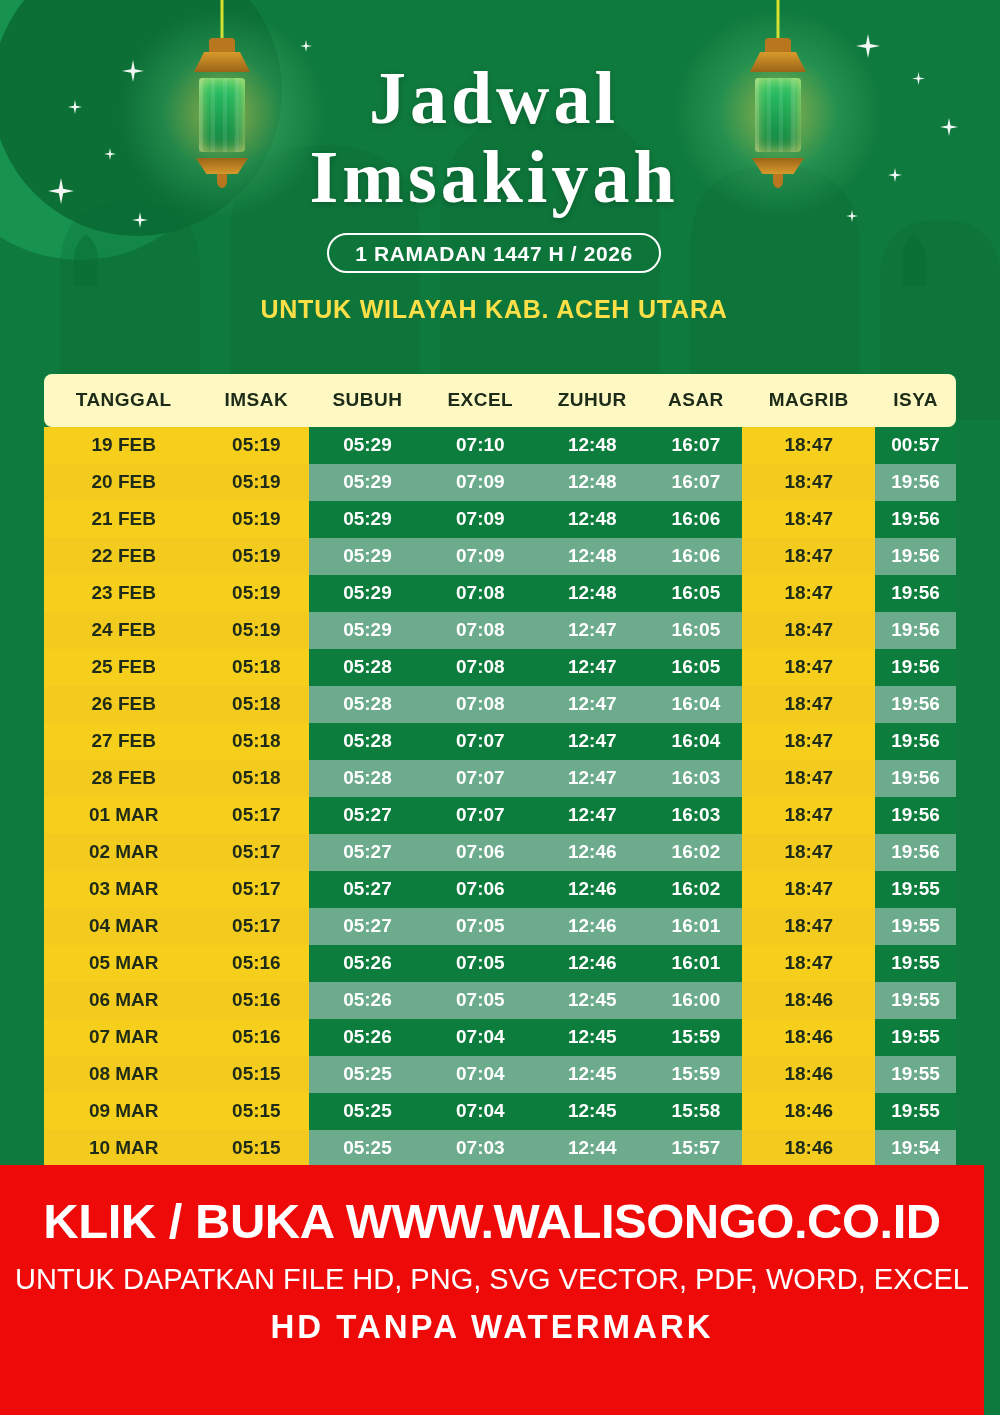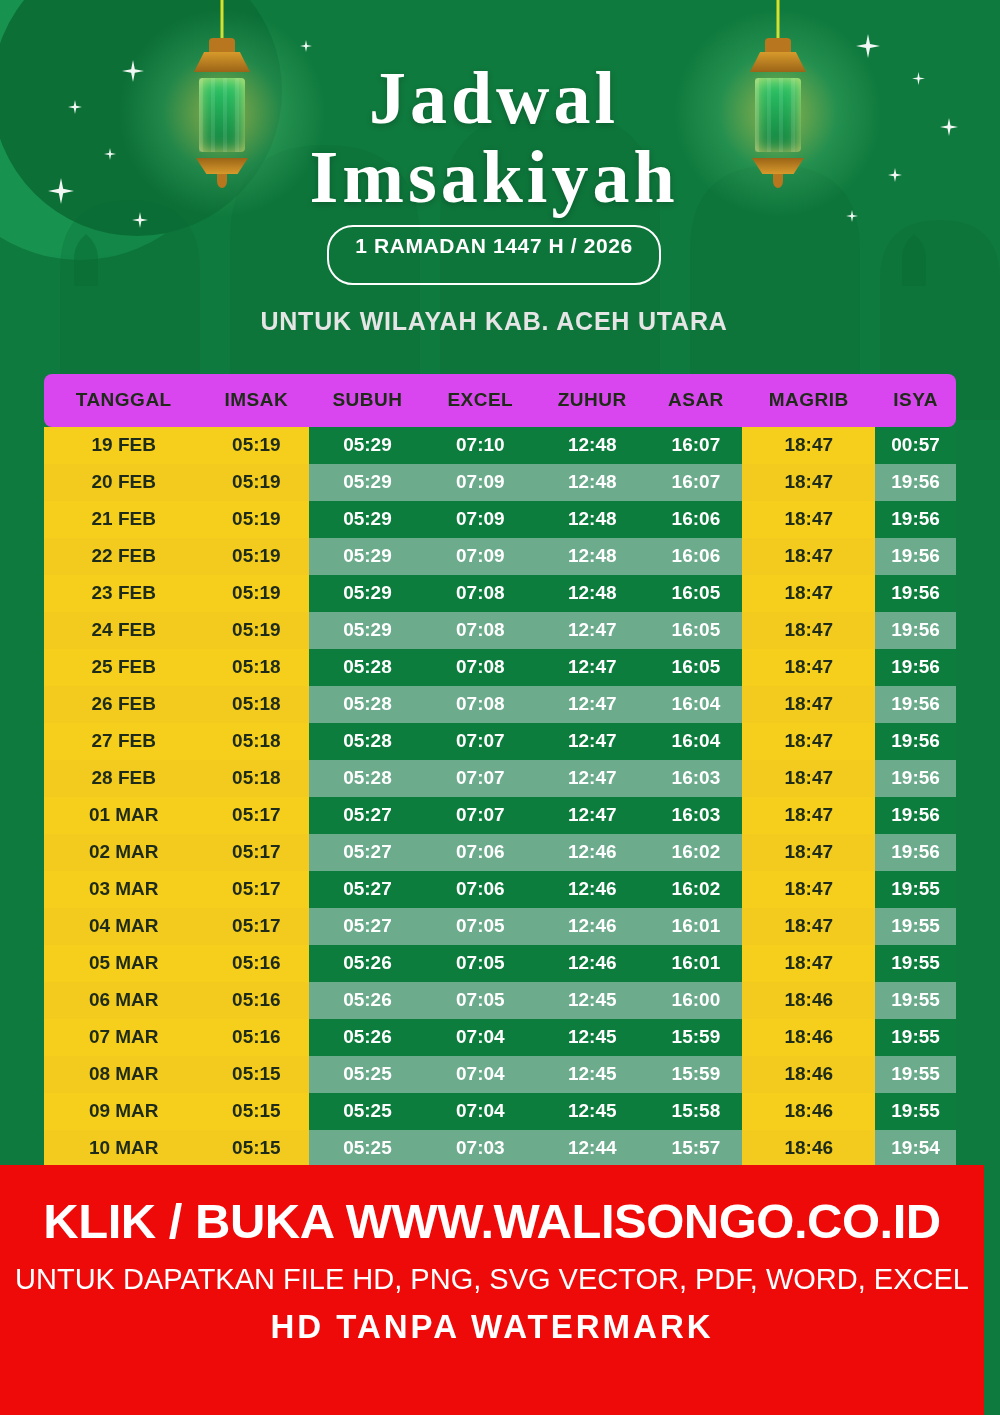--- a/index.html
+++ b/index.html
@@ -80,37 +80,37 @@
     font-family: "Liberation Serif", serif;
     color: #ffffff;
     font-weight: bold;
     letter-spacing: 4px;
     line-height: .98;
     text-shadow: 0 2px 6px rgba(0,0,0,.22);
   }
   .title-1 { font-size: 74px; }
   .title-2 { font-size: 74px; margin-top: 6px; }
   .pill {
-    display: inline-block; margin-top: 12px;
+    display: inline-block; margin-top: 20px;
     border: 2px solid #ffffff; border-radius: 26px;
-    padding: 7px 26px 25px;
+    padding: 7px 26px 5px;
     color: #ffffff; font-size: 21px; font-weight: bold; letter-spacing: .6px;
   }
   .region {
-    margin-top: 22px; color: #e5e5e5; font-size: 25px;
+    margin-top: 22px; color: #fde047; font-size: 25px;
     font-weight: bold; letter-spacing: .8px;
   }
 
   
   .table-wrap {
     position: absolute; left: 44px; top: 374px; width: 912px;
   }
   table.sched { width: 100%; border-collapse: separate; border-spacing: 0; }
   table.sched th {
-    background: #d946ef;
+    background: #fef9c3;
     color: #1d2b18;
     font-size: 19px;
     font-weight: bold;
     letter-spacing: .5px;
     padding: 15px 0 16px;
     text-align: center;
   }
   table.sched th:first-child { border-radius: 8px 0 0 8px; }
   table.sched th:last-child { border-radius: 0 8px 8px 0; }
 

